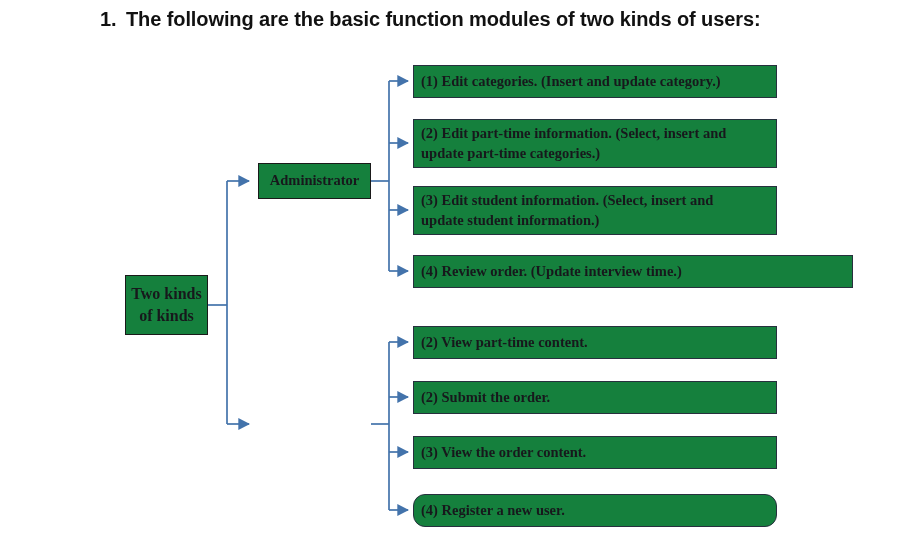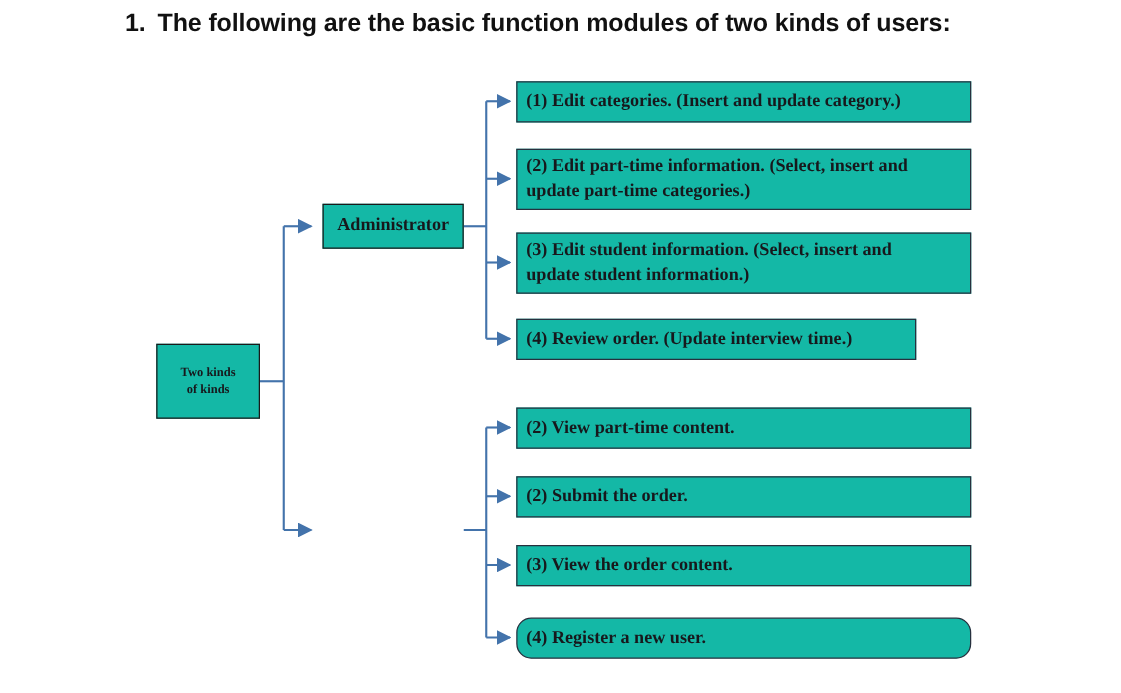--- a/index.html
+++ b/index.html
@@ -44,36 +44,36 @@
     left: 0;
     top: 0;
     width: 897px;
     height: 554px;
   }
 
   
   .node {
     position: absolute;
     box-sizing: border-box;
-    background: #14b8a6;
+    background: #15803d;
     color: #17181c;
     font-weight: bold;
     font-size: 14.5px;
     line-height: 1.35;
   }
   .node-root,
   .node-role {
     border: 1.6px solid #1a1a1a;
     text-align: center;
     display: flex;
     align-items: center;
     justify-content: center;
   }
   .node-root {
-    font-size: 10px;
+    font-size: 16px;
   }
   .node-leaf {
     border: 1.3px solid #27303e;
     display: flex;
     align-items: center;
     padding-left: 7px;
     padding-right: 6px;
   }
   .node-leaf.two-line {
     align-items: center;
@@ -149,21 +149,21 @@
     </div>
   </div>
 
   <div class="node node-leaf two-line" style="left:413px; top:186px; width:364px; height:49px;">
     <div>
       <span class="leaf-text">(3) Edit student information. (Select, insert and</span>
       <span class="leaf-text">update student information.)</span>
     </div>
   </div>
 
-  <div class="node node-leaf" style="left:413px; top:255px; width:320px; height:33px;">
+  <div class="node node-leaf" style="left:413px; top:255px; width:440px; height:33px;">
     <div>
       <span class="leaf-text">(4) Review order. (Update interview time.)</span>
     </div>
   </div>
 
   <div class="node node-leaf" style="left:413px; top:326px; width:364px; height:33px;">
     <div>
       <span class="leaf-text">(2) View part-time content.</span>
     </div>
   </div>

